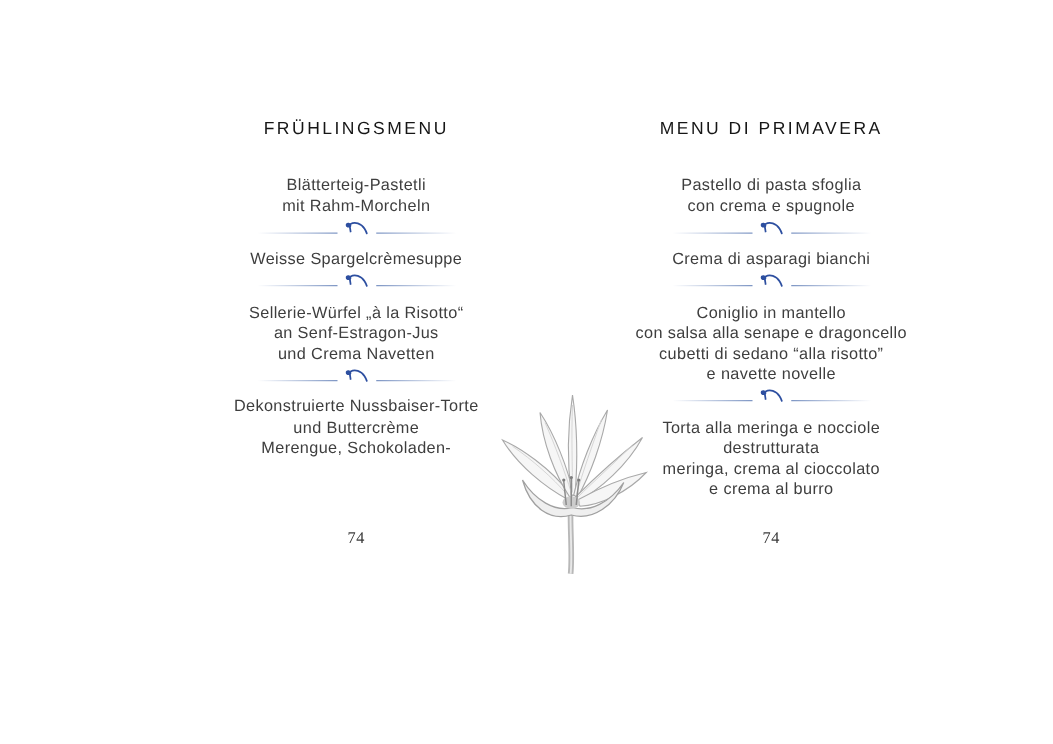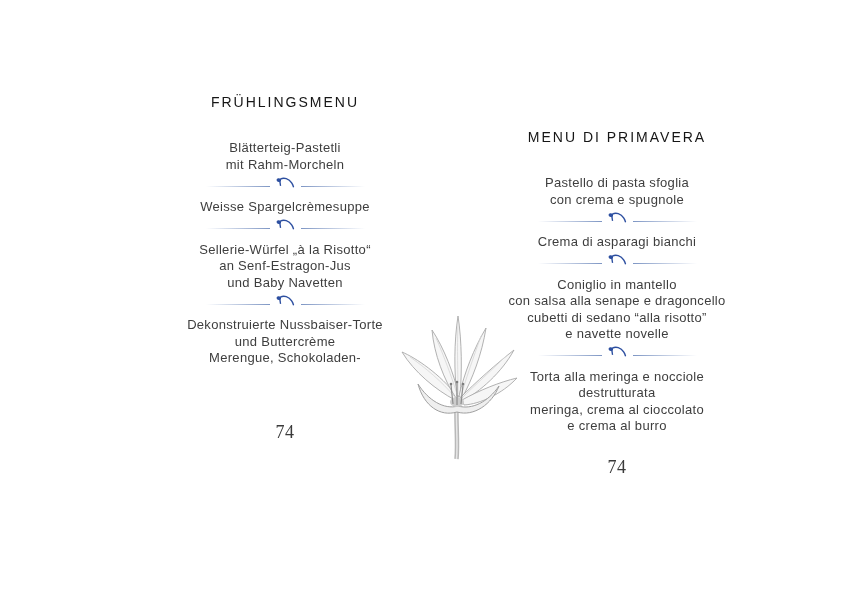--- a/index.html
+++ b/index.html
@@ -3,41 +3,41 @@
 <meta charset="utf-8">
 <style>
   html,body{margin:0;padding:0;}
   body{
     width:842px;height:595px;position:relative;overflow:hidden;
     background:#ffffff;
     font-family:"Liberation Sans", sans-serif;
   }
   .menu-col{position:absolute;top:95px;width:300px;text-align:center;}
   #col-left{left:135px;}
-  #col-right{left:467px;margin-top:35px;}
+  #col-right{left:467px;}
   .menu-title{
     font-size:14px;font-weight:normal;letter-spacing:2px;
     color:#161616;line-height:14px;white-space:nowrap;
   }
   .course .line{
     font-size:13px;line-height:16.5px;color:#3e3e3e;
     letter-spacing:0.3px;white-space:nowrap;
   }
   .course-first{margin-top:31px;}
   .divider{
     height:26px;display:flex;align-items:center;justify-content:center;
   }
   .dline{height:1px;width:64px;display:inline-block;}
   .dline.l{background:linear-gradient(to right, rgba(126,150,196,0), #7e96c4);}
   .dline.r{background:linear-gradient(to left, rgba(126,150,196,0), #7e96c4);}
   .bird{margin:0 5px 5px 5px;flex:0 0 auto;}
   .page-number{
     position:absolute;top:327px;left:0;width:100%;
     font-family:"Liberation Serif", serif;
-    font-size:18px;color:#3a3a3a;letter-spacing:0.5px;text-align:center;
+    font-size:13px;color:#3a3a3a;letter-spacing:0.5px;text-align:center;
   }
   #flower{position:absolute;left:396px;top:312px;width:125px;height:150px;}
 </style>
 </head>
 <body>
 
 <div class="menu-col" id="col-left">
   <div class="menu-title">FRÜHLINGSMENU</div>
 
   <div class="course course-first">
@@ -63,21 +63,21 @@
     <svg class="bird" width="21" height="14" viewBox="0 0 22 15">
       <path d="M4.6 1.6 C2.9 0.8 1.2 1.9 1.5 3.6 C1.7 4.9 3 5.7 4.3 5.4 L5.0 9.6 L6.4 9.3 L5.8 5.0 C6.5 4.1 6.4 2.6 5.4 1.9 Z" fill="#2d4fa0"></path>
       <path d="M5.6 2.3 C9.2 0.3 14.6 1.6 17.6 6.4 C18.5 7.8 19.1 9.2 19.5 10.4" stroke="#2d4fa0" stroke-width="1.5" stroke-linecap="round" fill="none"></path>
     </svg>
     <span class="dline r"></span>
   </div>
 
   <div class="course">
     <div class="line">Sellerie-Würfel „à la Risotto“</div>
     <div class="line">an Senf-Estragon-Jus</div>
-    <div class="line">und Baby Navetten</div>
+    <div class="line">und Crema Navetten</div>
   </div>
 
   <div class="divider">
     <span class="dline l"></span>
     <svg class="bird" width="21" height="14" viewBox="0 0 22 15">
       <path d="M4.6 1.6 C2.9 0.8 1.2 1.9 1.5 3.6 C1.7 4.9 3 5.7 4.3 5.4 L5.0 9.6 L6.4 9.3 L5.8 5.0 C6.5 4.1 6.4 2.6 5.4 1.9 Z" fill="#2d4fa0"></path>
       <path d="M5.6 2.3 C9.2 0.3 14.6 1.6 17.6 6.4 C18.5 7.8 19.1 9.2 19.5 10.4" stroke="#2d4fa0" stroke-width="1.5" stroke-linecap="round" fill="none"></path>
     </svg>
     <span class="dline r"></span>
   </div>

